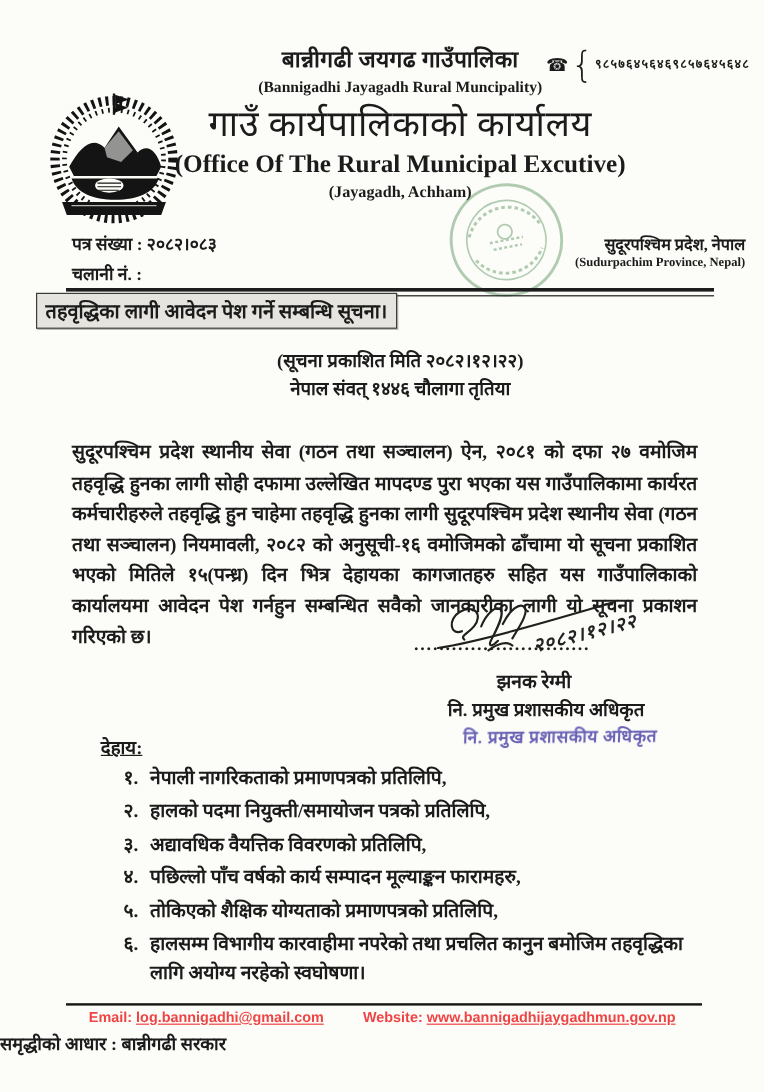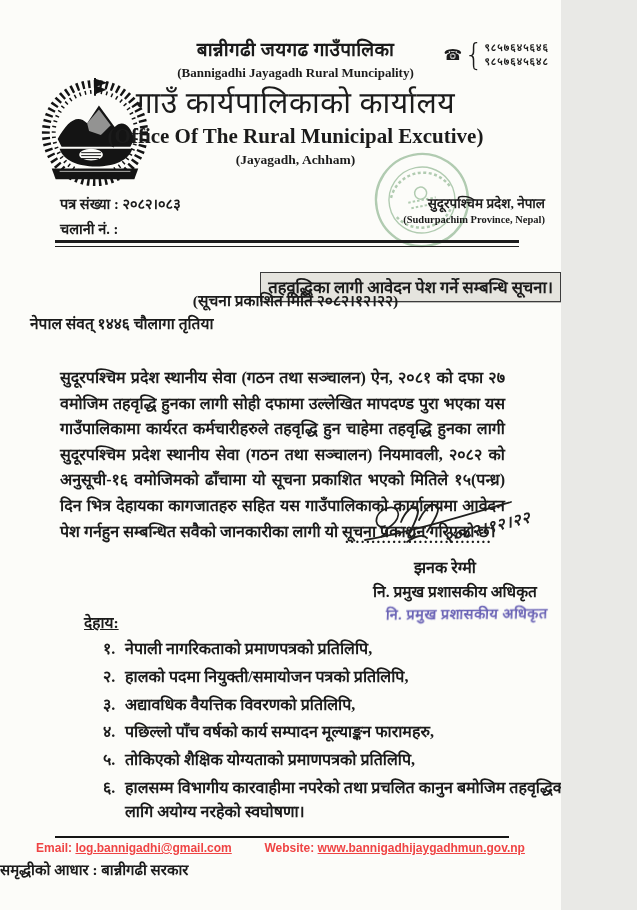--- a/index.html
+++ b/index.html
@@ -2,59 +2,59 @@
 <html><head>
 <meta charset="utf-8">
 <style>
   html,body{margin:0;padding:0;}
   body{
     width:637px;height:910px;
     background:#e9e9e6;
     font-family:"Liberation Serif","DejaVu Serif",serif;
   }
   .page{
-    position:relative;width:561px;height:910px;overflow:hidden;
+    position:relative;width:637px;height:910px;overflow:hidden;
     background:#fcfcf9;color:#1b1b1b;
   }
   .abs{position:absolute;}
 
   
   .head-center{left:30px;right:0;top:36px;text-align:center;}
   .muni-np{font-size:19px;font-weight:bold;letter-spacing:.3px;}
   .muni-en{font-size:13px;font-weight:bold;margin-top:3px;}
   .office-np{font-size:30px;font-weight:normal;margin-top:0;letter-spacing:.5px;}
   .office-en{font-size:21px;font-weight:bold;margin-top:2px;}
   .addr-np{font-size:17px;font-weight:bold;margin-top:7px;}
   .addr-en{font-size:13.5px;font-weight:bold;margin-top:3px;}
 
   .logo{left:36px;top:74px;width:118px;height:118px;}
 
   .phone-block{right:12px;top:40px;display:flex;align-items:center;}
   .phone-icon{font-size:15px;line-height:1;margin-right:2px;}
   .phone-brace{font-size:30px;font-weight:300;line-height:1;margin-right:1px;font-family:"DejaVu Sans",sans-serif;}
-  .phone-nums{display:flex;flex-direction:column;font-size:10.5px;font-weight:bold;letter-spacing:1px;line-height:1.35;}
+  .phone-nums{display:flex;flex-direction:row;font-size:10.5px;font-weight:bold;letter-spacing:1px;line-height:1.35;}
 
   .ref-block{left:60px;top:197px;font-size:14.5px;font-weight:bold;line-height:1.1;}
   .ref-block div+div{margin-top:9px;}
 
   .prov-block{right:16px;top:196px;text-align:right;line-height:1.2;}
   .prov-np{font-size:13.5px;font-weight:bold;}
   .prov-en{font-size:10.5px;font-weight:bold;margin-top:2px;}
 
   .round-stamp{left:372px;top:150px;width:100px;height:100px;opacity:.42;transform:rotate(-11deg);}
 
   .double-rule{left:55px;right:42px;top:240px;height:3px;
     border-top:3px solid #1d1d1d;border-bottom:1.5px solid #1d1d1d;}
 
   
-  .title-row{left:30px;right:0;top:272px;text-align:right;}
+  .title-row{left:30px;right:0;top:244px;text-align:left;}
   .title-box{display:inline-block;background:#e5e4de;border:1.2px solid #3c3c3c;
     padding:2px 7px 3px;font-size:16.5px;font-weight:bold;box-shadow:1px 1px 0 rgba(0,0,0,.25);}
   .pub-line{left:30px;right:0;top:289px;text-align:center;font-size:15.5px;font-weight:bold;font-family:Liberation Serif, serif;}
-  .sambat-line{left:30px;right:0;top:312px;font-size:15.5px;font-weight:bold;}
+  .sambat-line{left:30px;right:0;top:312px;text-align:center;font-size:15.5px;font-weight:bold;}
 
   .body-par{left:60px;right:56px;top:341px;font-size:16px;line-height:25.6px;
     text-align:justify;font-weight:600;margin-top:24px;}
 
   
   .sig-zone{left:335px;top:500px;width:240px;height:105px;}
   .sig-svg{position:absolute;left:28px;top:0;}
   .sig-date{position:absolute;left:108px;top:16px;font-size:16px;font-weight:bold;
     font-style:italic;transform:rotate(-14deg);letter-spacing:1px;color:#222;}
   .sig-dots{position:absolute;left:10px;top:30px;font-size:15px;letter-spacing:1.5px;font-weight:bold;}

